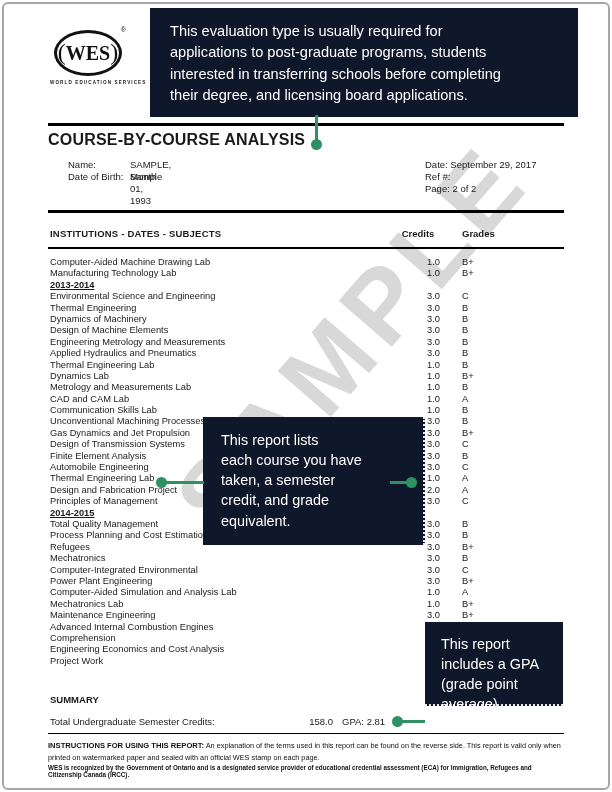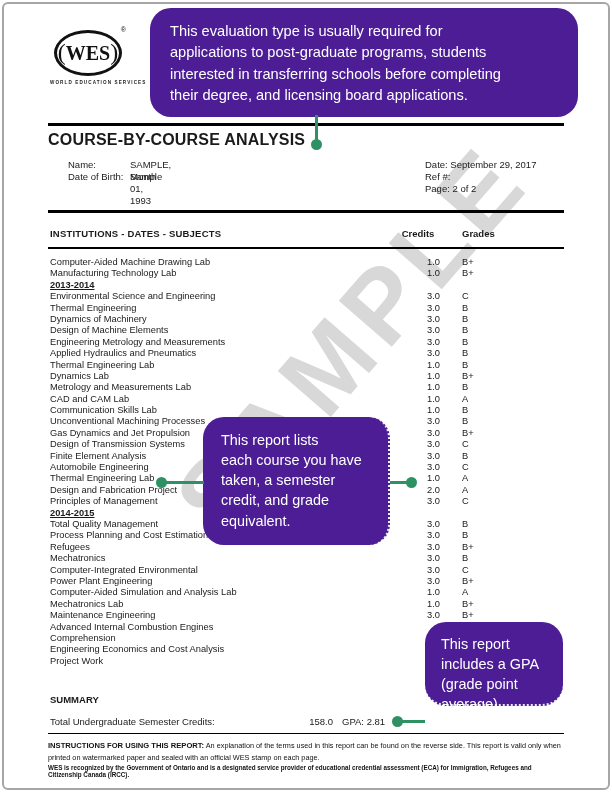--- a/index.html
+++ b/index.html
@@ -19,25 +19,25 @@
   .logo-oval{
     width:62px;height:40px;border:3px solid #111;border-radius:50%;
     display:flex;align-items:center;justify-content:center;margin:0 auto;
     font-family:"Liberation Serif",serif;font-weight:bold;font-size:20px;letter-spacing:0px;color:#111;
   }
   .logo-oval .paren{font-weight:normal;font-size:24px;position:relative;top:-1px;}
   .logo-reg{position:absolute;right:0px;top:-4px;font-size:7px;color:#111;}
   .logo-tagline{margin-top:4px;text-align:center;font-size:4.6px;font-weight:bold;letter-spacing:1.1px;color:#222;white-space:nowrap;}
   
   .callout{
-    position:absolute;background:#4c1d95;color:#fff;z-index:10;
-    white-space:pre-line;box-sizing:border-box;border-radius:21px;
+    position:absolute;background:#0f172a;color:#fff;z-index:10;
+    white-space:pre-line;box-sizing:border-box;
   }
   .callout-top{left:150px;top:8px;width:428px;height:109px;padding:13px 18px 0 20px;font-size:14.6px;line-height:1.47;}
-  .callout-mid{left:203px;top:417px;width:187px;height:128px;padding:13px 0 0 18px;font-size:14.4px;line-height:1.4;border-right:2px dotted rgba(255,255,255,.9);}
+  .callout-mid{left:203px;top:417px;width:222px;height:128px;padding:13px 0 0 18px;font-size:14.4px;line-height:1.4;border-right:2px dotted rgba(255,255,255,.9);}
   .callout-gpa{left:425px;top:622px;width:138px;height:84px;padding:12px 0 0 16px;font-size:14.4px;line-height:1.4;border-bottom:2px dotted rgba(255,255,255,.9);}
   .connector{position:absolute;background:#2E9163;z-index:11;}
   .dot{position:absolute;width:11px;height:11px;border-radius:50%;background:#2E9163;z-index:11;}
   
   .rule{position:absolute;left:48px;width:516px;background:#000;z-index:3;}
   
   .doc-title{position:absolute;left:48px;top:131px;font-size:16px;font-weight:bold;letter-spacing:.2px;z-index:3;}
   .info{position:absolute;font-size:9.5px;line-height:12px;z-index:3;}
   .info .lbl{display:inline-block;padding-left:20px;}
   .info-left{left:48px;top:159px;}

